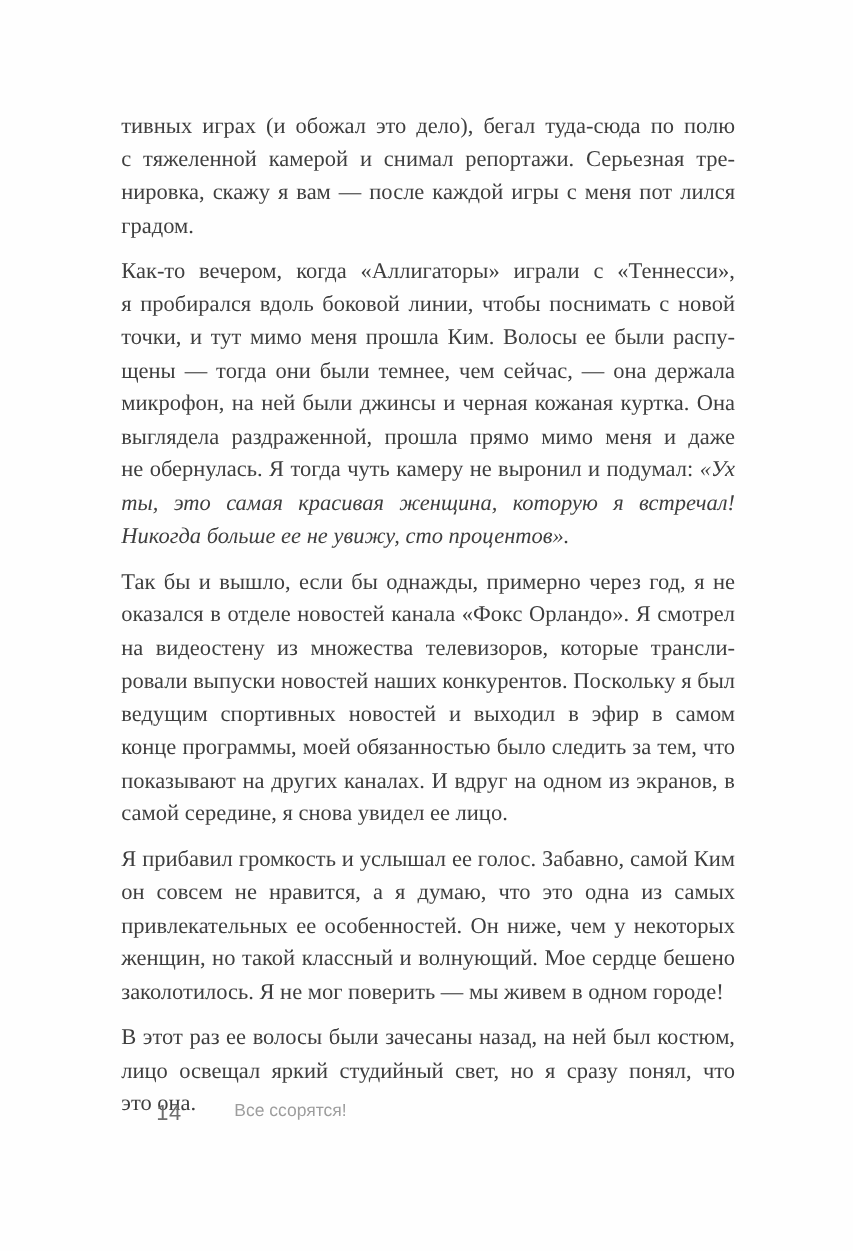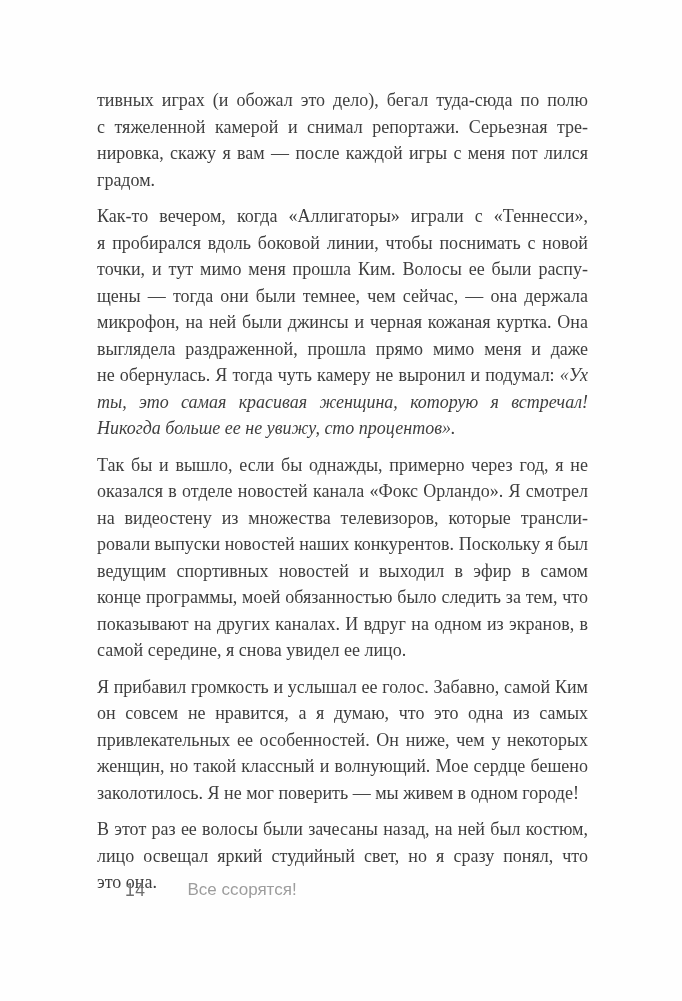--- a/index.html
+++ b/index.html
@@ -40,21 +40,21 @@
     align-items: flex-start;
     font-family: "Liberation Sans", "DejaVu Sans", sans-serif;
     margin-left: 28px;
   }
   .page-number {
     font-size: 17.5px;
     letter-spacing: 0.5px;
     color: #6e6e6e;
   }
   .running-title {
-    font-size: 17px;
+    font-size: 14px;
     color: #9d9d9d;
     margin-left: 42px;
   }
 </style>
 </head>
 <body>
 
 <div class="page">
 
   <div class="text-block">

